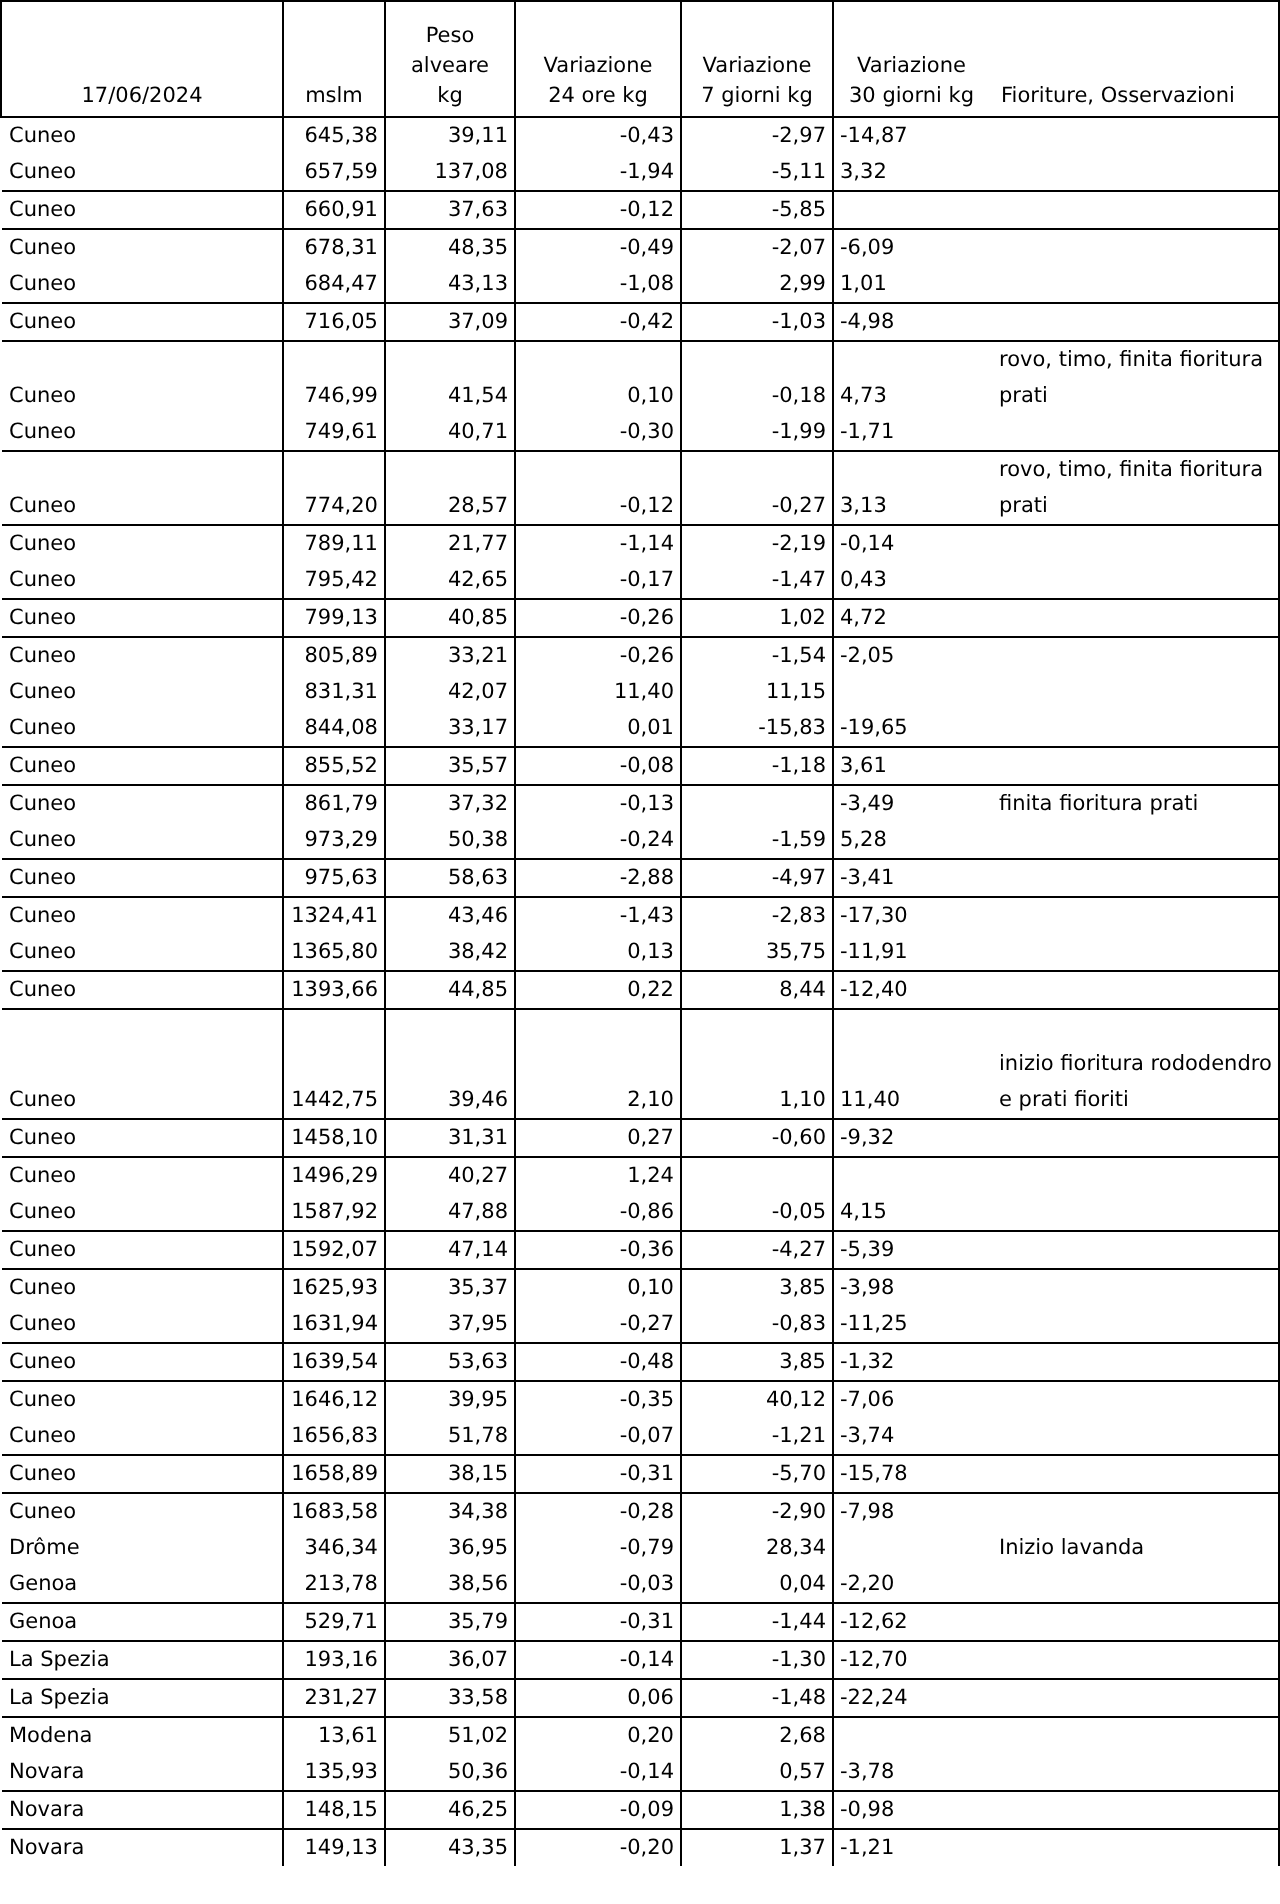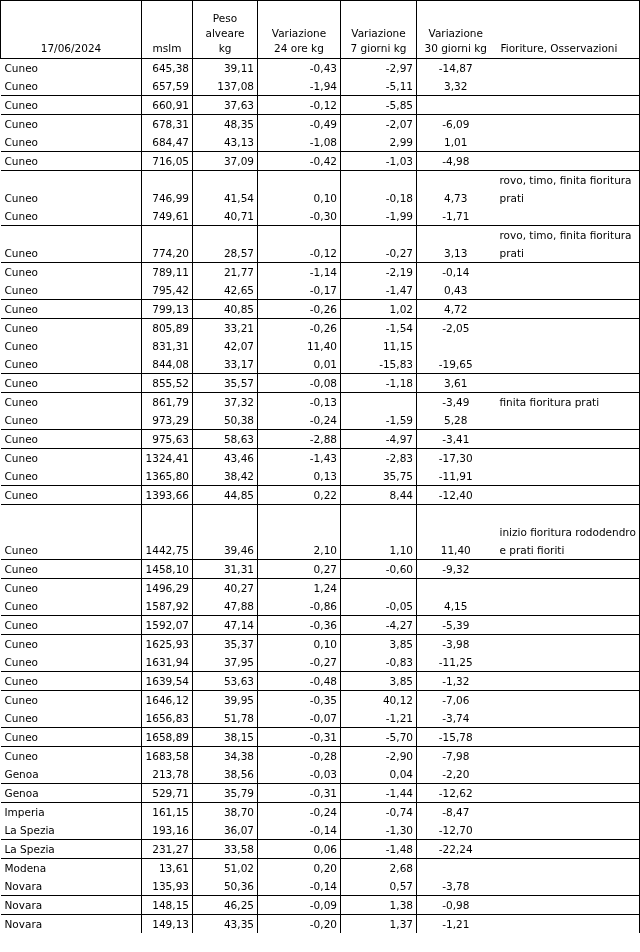--- a/index.html
+++ b/index.html
@@ -13,21 +13,21 @@
              border-top: 1.5px solid #000; border-bottom: 1.5px solid #000; }
   thead th.h0 { border-left: 1.5px solid #000; border-right: 1.5px solid #000; }
   thead th.hb { border-right: 1.5px solid #000; }
   thead th.h5 { text-align: center; }
   thead th.h6 { border-right: 1.5px solid #000; text-align: left; padding-left: 6px; margin-top: 12px; }
   tbody td { height: 18px; }
   tbody tr.l2 td { height: 36px; }
   tbody tr.l3 td { height: 54px; }
   td.loc { text-align: left; padding-left: 4px; }
   td.num { text-align: right; border-right: 1.5px solid #000; }
-  td.num5 { text-align: center; border-right: none; }
+  td.num5 { text-align: left; border-right: none; }
   td.obs { text-align: left; border-right: 1.5px solid #000; white-space: normal; line-height: 18px; padding-left: 5px; margin-top: 16px; }
   td.loc { border-right: 1.5px solid #000; }
   tr.bb td { border-bottom: 1.5px solid #000; }
   .hl { display:block; }
 </style>
 </head>
 <body>
 
 <table>
   <colgroup>
@@ -363,47 +363,47 @@
       </tr>
       <tr class="">
         <td class="loc">Cuneo</td>
         <td class="num">1683,58</td>
         <td class="num">34,38</td>
         <td class="num">-0,28</td>
         <td class="num">-2,90</td>
         <td class="num5">-7,98</td>
         <td class="obs"></td>
       </tr>
+      <tr class="">
+        <td class="loc">Drôme</td>
+        <td class="num">346,34</td>
+        <td class="num">36,95</td>
+        <td class="num">-0,79</td>
+        <td class="num">28,34</td>
+        <td class="num5"></td>
+        <td class="obs">Inizio lavanda</td>
+      </tr>
       <tr class="bb">
         <td class="loc">Genoa</td>
         <td class="num">213,78</td>
         <td class="num">38,56</td>
         <td class="num">-0,03</td>
         <td class="num">0,04</td>
         <td class="num5">-2,20</td>
         <td class="obs"></td>
       </tr>
       <tr class="bb">
         <td class="loc">Genoa</td>
         <td class="num">529,71</td>
         <td class="num">35,79</td>
         <td class="num">-0,31</td>
         <td class="num">-1,44</td>
         <td class="num5">-12,62</td>
         <td class="obs"></td>
       </tr>
-      <tr class="">
-        <td class="loc">Imperia</td>
-        <td class="num">161,15</td>
-        <td class="num">38,70</td>
-        <td class="num">-0,24</td>
-        <td class="num">-0,74</td>
-        <td class="num5">-8,47</td>
-        <td class="obs"></td>
-      </tr>
       <tr class="bb">
         <td class="loc">La Spezia</td>
         <td class="num">193,16</td>
         <td class="num">36,07</td>
         <td class="num">-0,14</td>
         <td class="num">-1,30</td>
         <td class="num5">-12,70</td>
         <td class="obs"></td>
       </tr>
       <tr class="bb">

